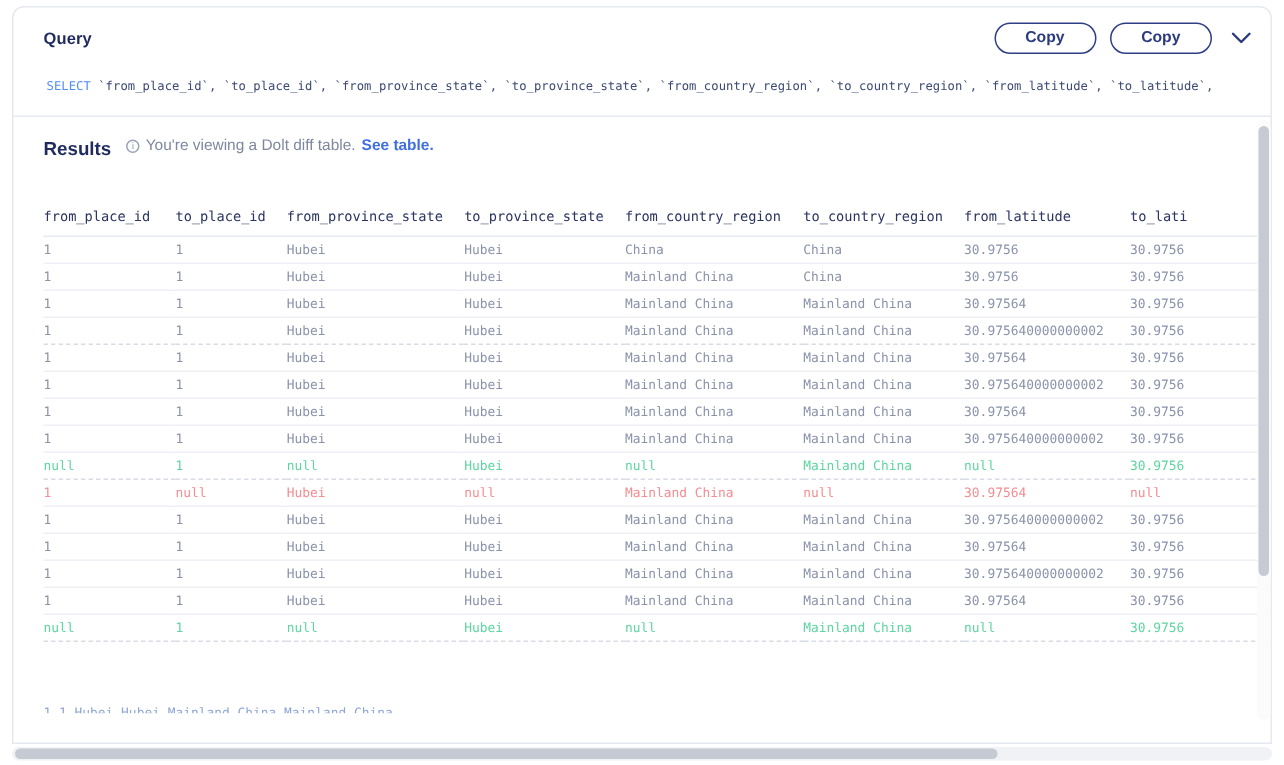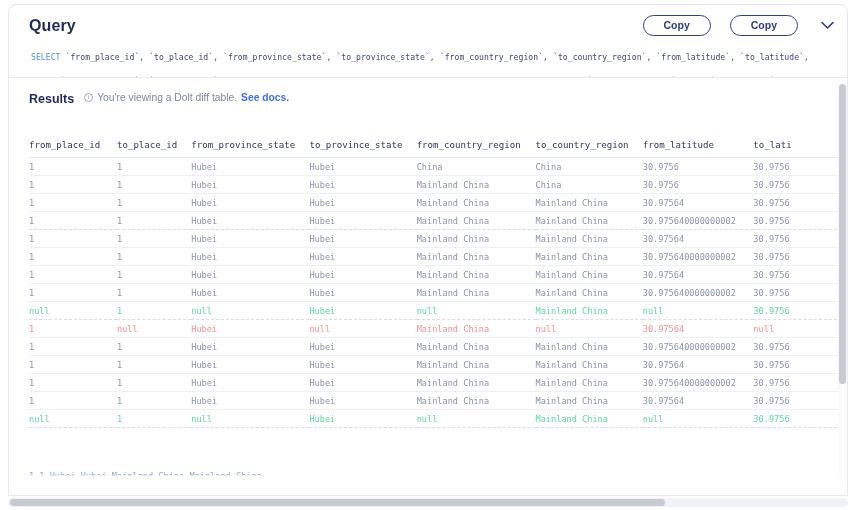--- a/index.html
+++ b/index.html
@@ -21,24 +21,24 @@
     background: #fff;
     height: 74px;
     overflow: hidden;
   }
   .query-header {
     display: flex; align-items: center;
     padding: 9px 12px 0 20px;
     height: 32px;
   }
   .query-title {
-    font-size: 16px; font-weight: 700; color: #1f2a5e;
+    font-size: 11px; font-weight: 700; color: #1f2a5e;
     letter-spacing: .1px;
   }
-  .query-actions { margin-left: auto; display: flex; align-items: center; gap: 19px; }
+  .query-actions { margin-left: auto; display: flex; align-items: center; gap: 9px; }
   .pill-btn {
     border: 1px solid #2f3f86;
     border-radius: 13px;
     background: #fff;
     color: #2b3b7e;
     font-family: "Liberation Sans", sans-serif;
     font-size: 10.5px;
     font-weight: 600;
     padding: 3px 20px 4px;
     line-height: 1.2;
@@ -186,21 +186,21 @@
     </div>
   </section>
 
   <section class="results-panel">
 
     <div class="results-head">
       <span class="results-title">Results</span>
       <span class="notice">
         <span class="info-icon">i</span>
         <span>You're viewing a Dolt diff table.</span>
-        <a class="see-docs">See docs.</a>
+        <a class="see-docs">See table.</a>
       </span>
     </div>
 
 
     <div class="table-scroll">
       <table class="grid">
         <thead>
           <tr id="hdr-row">
               <th class="c0">from_place_id</th>
               <th class="c1">to_place_id</th>

